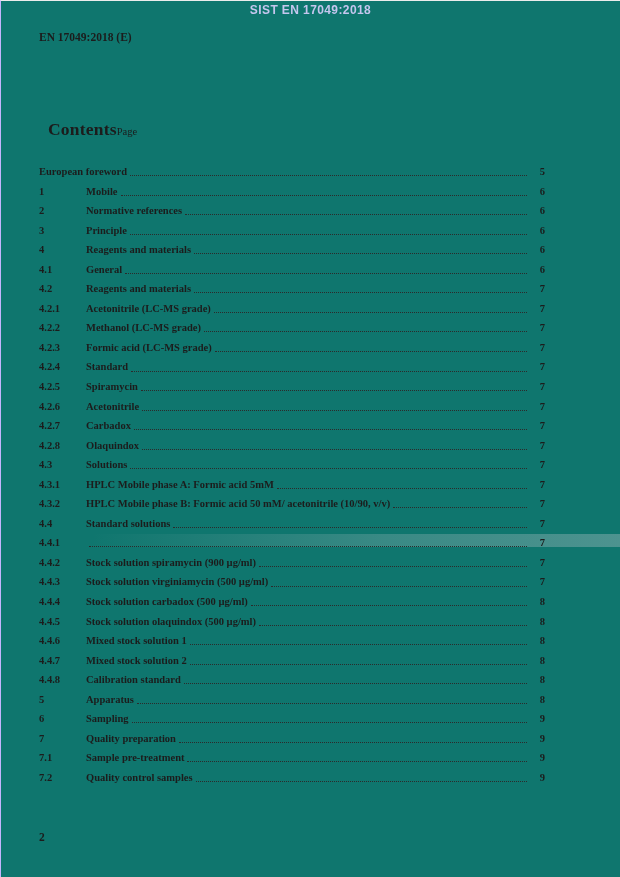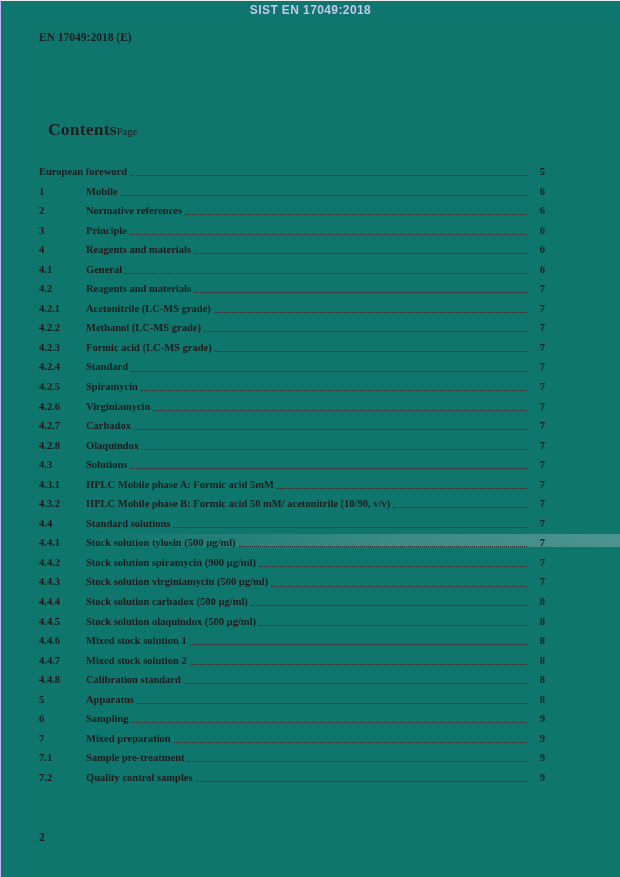--- a/index.html
+++ b/index.html
@@ -173,21 +173,21 @@
     <span class="toc-page">7</span>
   </div>
       <div class="toc-row">
     <span class="toc-num">4.2.5</span>
     <span class="toc-title">Spiramycin</span>
     <span class="toc-leader"></span>
     <span class="toc-page">7</span>
   </div>
       <div class="toc-row">
     <span class="toc-num">4.2.6</span>
-    <span class="toc-title">Virginiamycin</span>
+    <span class="toc-title">Acetonitrile</span>
     <span class="toc-leader"></span>
     <span class="toc-page">7</span>
   </div>
       <div class="toc-row">
     <span class="toc-num">4.2.7</span>
     <span class="toc-title">Carbadox</span>
     <span class="toc-leader"></span>
     <span class="toc-page">7</span>
   </div>
       <div class="toc-row">
@@ -215,21 +215,20 @@
     <span class="toc-page">7</span>
   </div>
       <div class="toc-row">
     <span class="toc-num">4.4</span>
     <span class="toc-title">Standard solutions</span>
     <span class="toc-leader"></span>
     <span class="toc-page">7</span>
   </div>
       <div class="toc-row">
     <span class="toc-num">4.4.1</span>
-    <span class="toc-title">Stock solution tylosin (500 µg/ml)</span>
     <span class="toc-leader"></span>
     <span class="toc-page">7</span>
   </div>
       <div class="toc-row">
     <span class="toc-num">4.4.2</span>
     <span class="toc-title">Stock solution spiramycin (900 µg/ml)</span>
     <span class="toc-leader"></span>
     <span class="toc-page">7</span>
   </div>
       <div class="toc-row">
@@ -275,21 +274,21 @@
     <span class="toc-page">8</span>
   </div>
       <div class="toc-row">
     <span class="toc-num">6</span>
     <span class="toc-title">Sampling</span>
     <span class="toc-leader"></span>
     <span class="toc-page">9</span>
   </div>
       <div class="toc-row">
     <span class="toc-num">7</span>
-    <span class="toc-title">Mixed preparation</span>
+    <span class="toc-title">Quality preparation</span>
     <span class="toc-leader"></span>
     <span class="toc-page">9</span>
   </div>
       <div class="toc-row">
     <span class="toc-num">7.1</span>
     <span class="toc-title">Sample pre-treatment</span>
     <span class="toc-leader"></span>
     <span class="toc-page">9</span>
   </div>
       <div class="toc-row">

